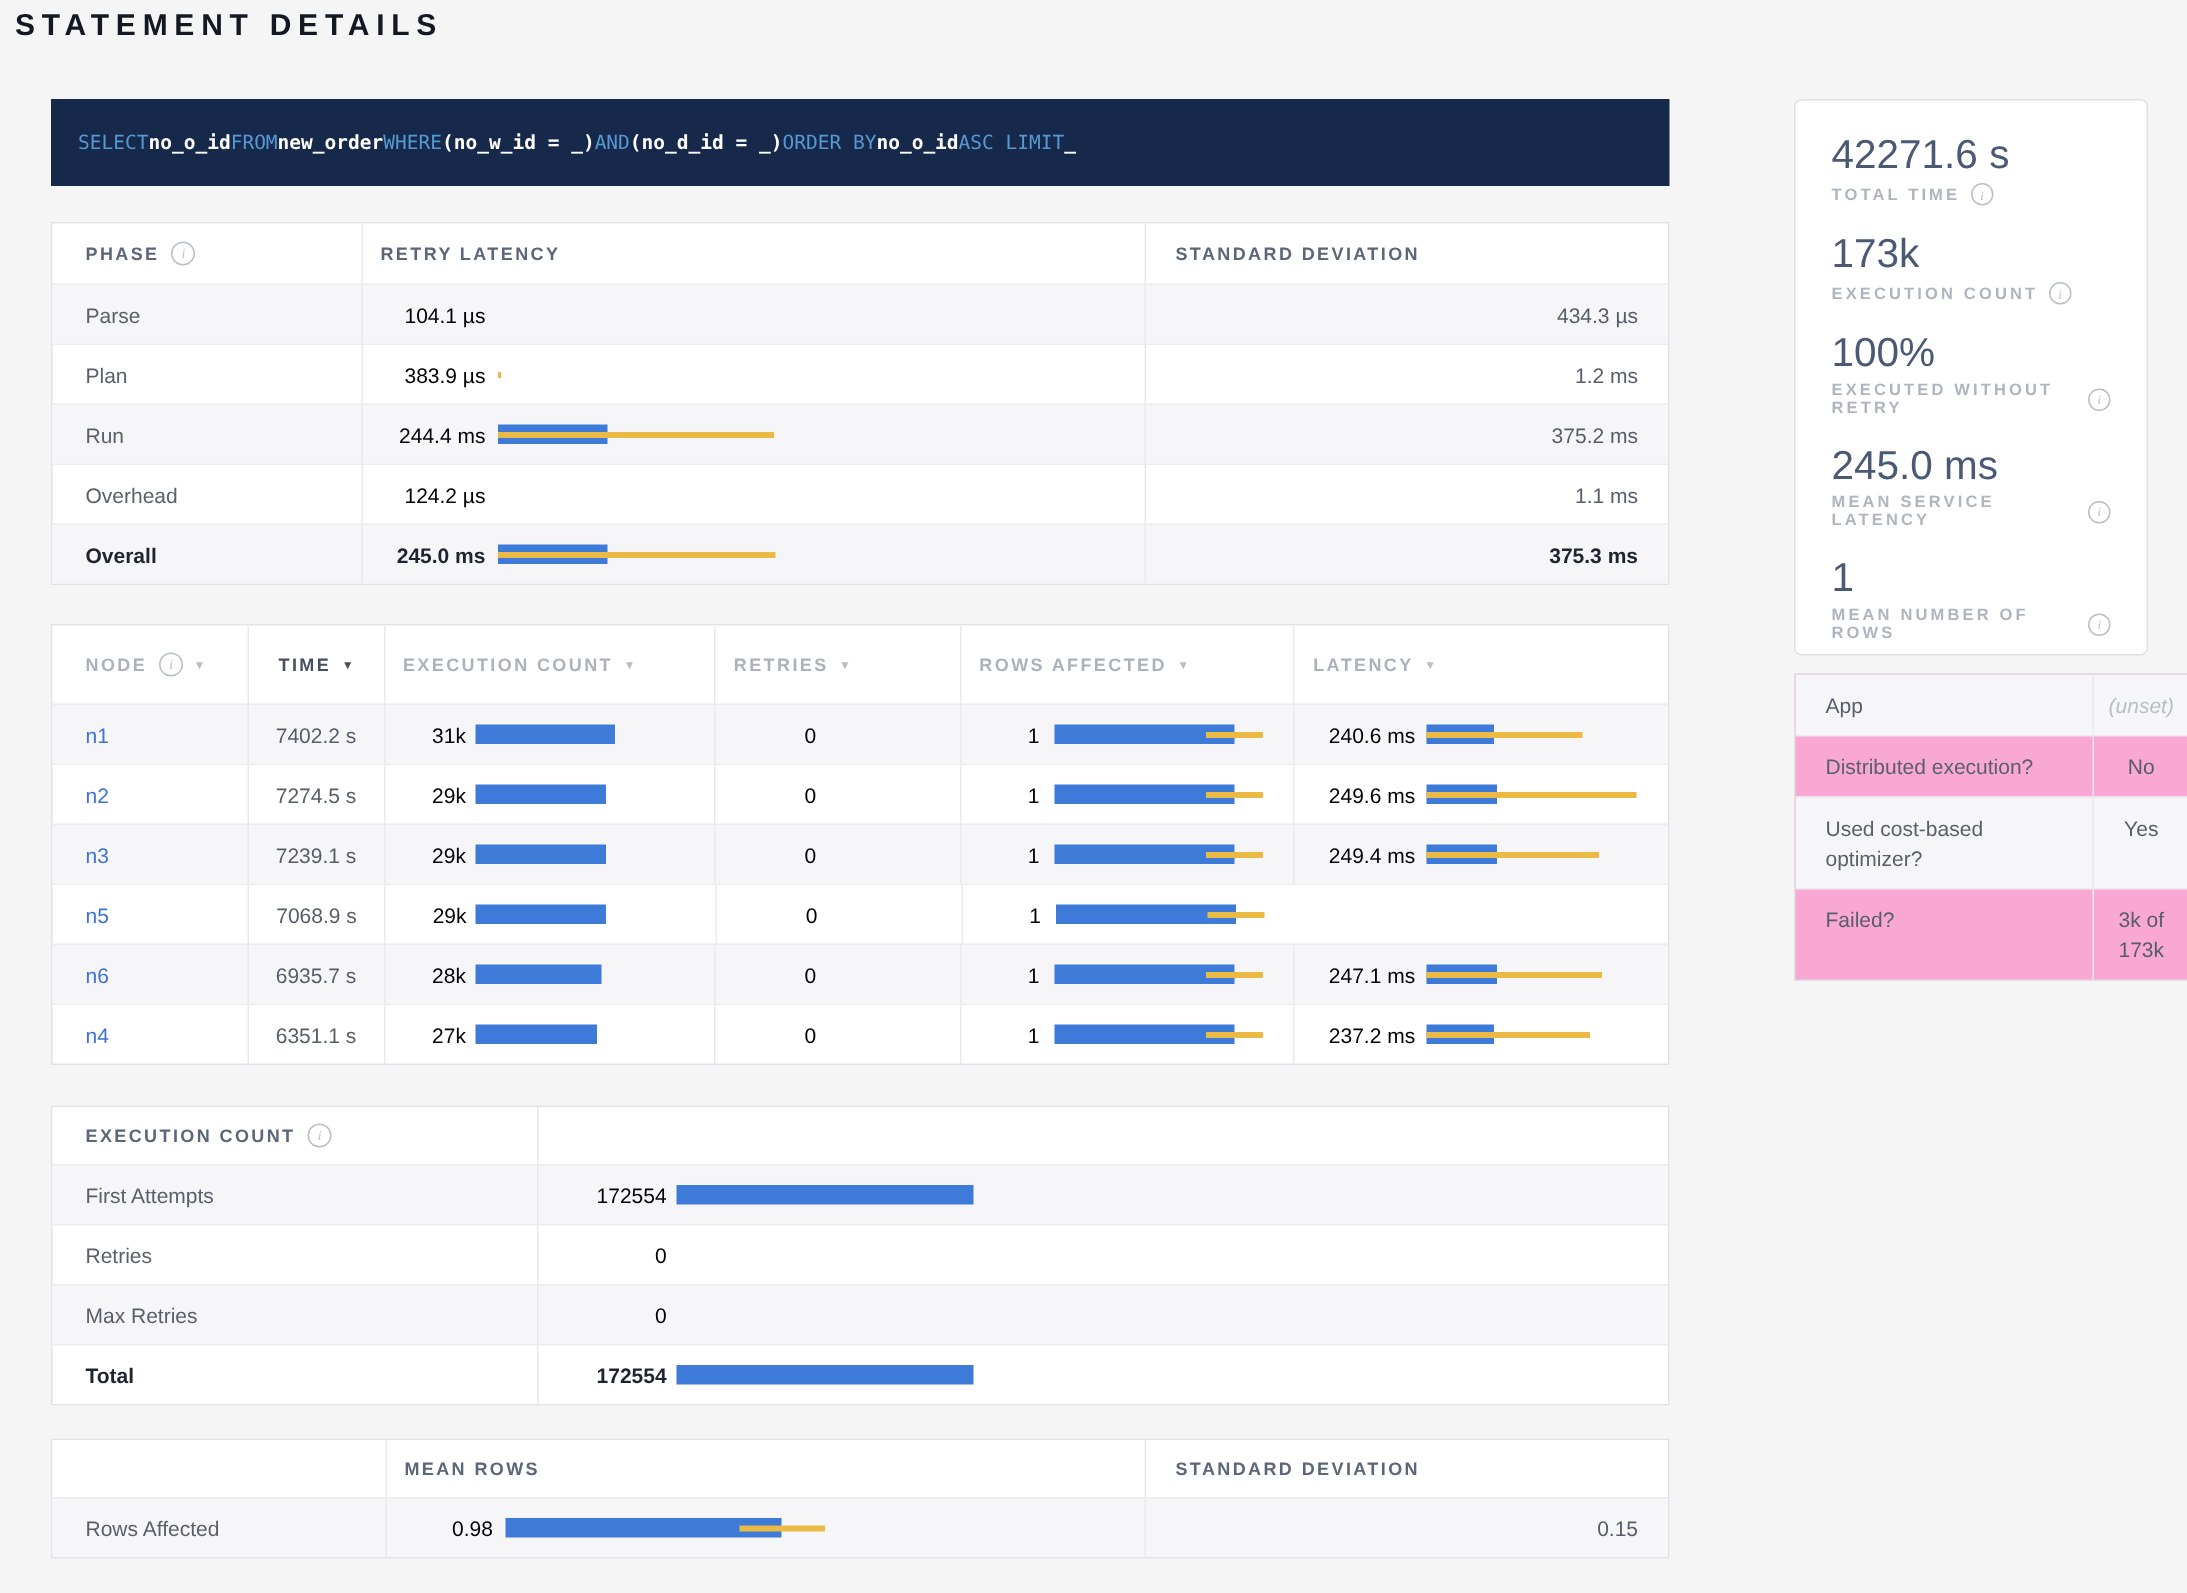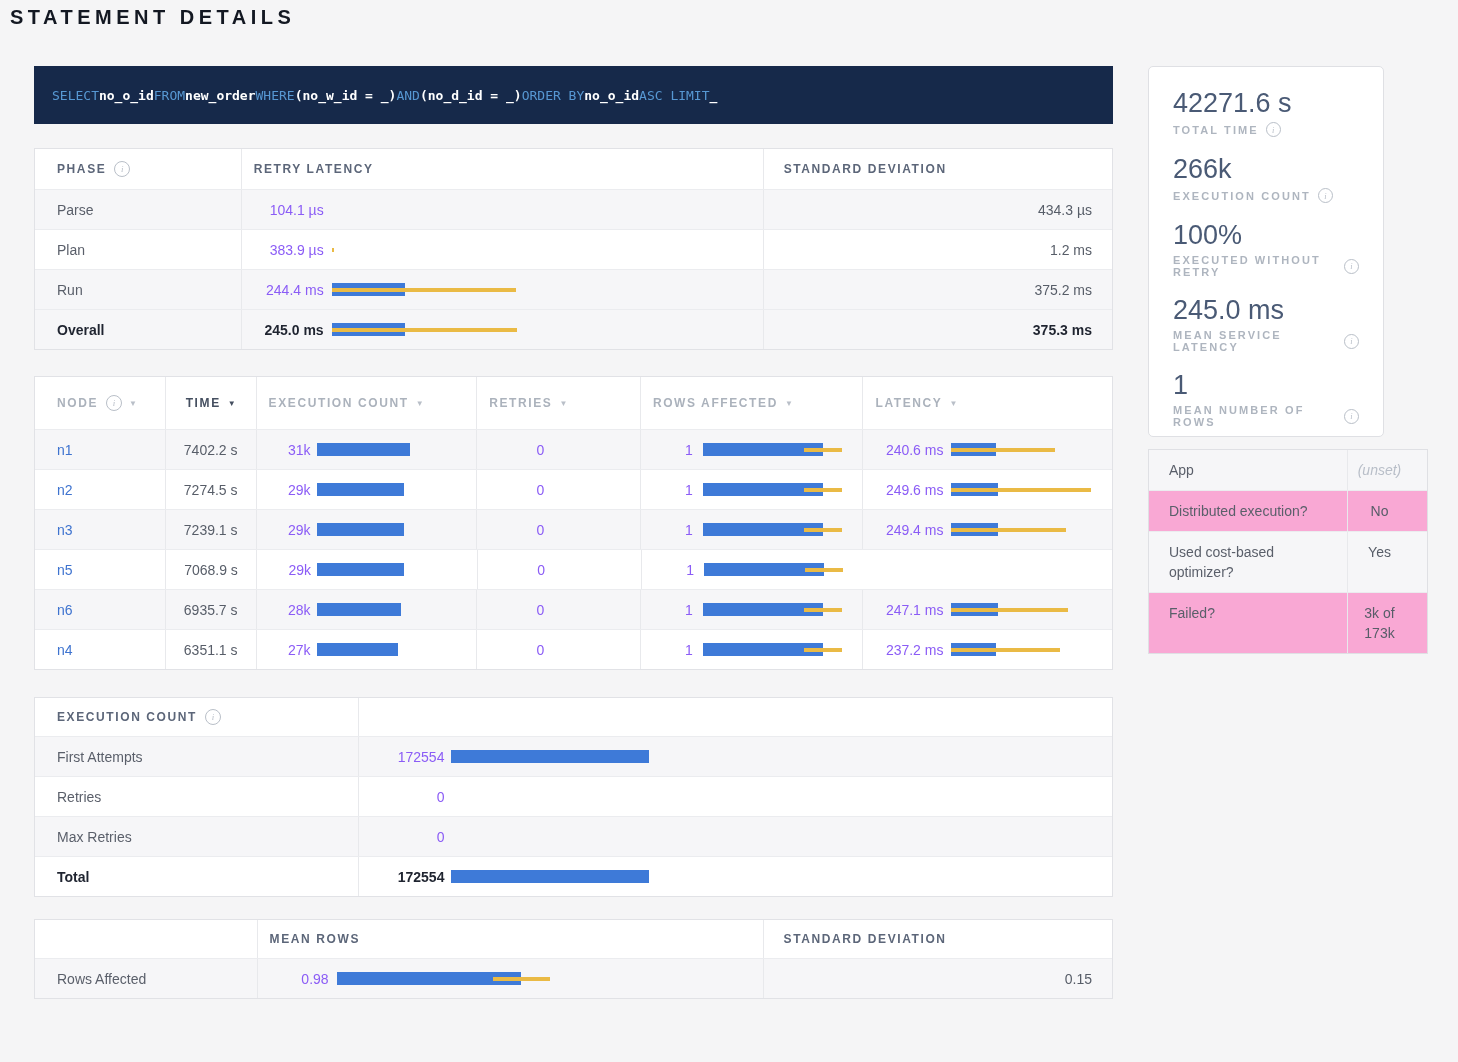--- a/index.html
+++ b/index.html
@@ -5,21 +5,21 @@
   html,body{margin:0;padding:0}
   body{
     position:relative;width:1458px;height:1062px;background:#f5f5f6;
     font-family:"Liberation Sans",sans-serif;color:#5a5f6a;font-size:14px;
   }
   .page-title{
     position:absolute;left:10px;top:6px;font-size:20px;font-weight:700;
     letter-spacing:4.5px;color:#131822;
   }
   .main{position:absolute;left:34px;top:66px;width:1079px}
-  .sidebar{position:absolute;left:1148px;top:66px;width:236px}
+  .sidebar{position:absolute;left:1196px;top:66px;width:236px}
 
   
   .sql-box{
     height:58px;background:#16294a;display:flex;align-items:center;
     padding:0 18px;box-sizing:border-box;margin-bottom:24px;
     font-family:"DejaVu Sans Mono","Liberation Mono",monospace;font-size:13px;
     white-space:nowrap;overflow:hidden;text-align:center;
   }
   .tok-kw{color:#5798d3}
   .tok-id{color:#ffffff;font-weight:700}
@@ -31,21 +31,21 @@
   .alt{background:#f6f6f8}
   .cell{display:flex;align-items:center;box-sizing:border-box;height:100%}
   .bl{border-left:1px solid #e8e9ec}
   .th{font-size:12px;font-weight:700;letter-spacing:1.6px;color:#5c6679}
   .th-light{color:#abb2bc}
   .th-dark{color:#454f60}
   .lbl{color:#5a5f6a}
   .num{color:#575d68}
   .bold .lbl,.bold .num,.bold .val{color:#1f2430;font-weight:700}
 
-  .val{text-align:right;color:#8b5cf6;flex:none}
+  .val{text-align:right;color:#000000;flex:none}
   .barwrap{position:relative;flex:1;height:13px;margin-left:8px}
   .bar-b{position:absolute;left:0;top:0;height:13px;background:#3e7ad8}
   .bar-y{position:absolute;top:4.5px;height:4px;background:#eaba45}
 
   
   .phase .c1{width:206px;padding-left:22px}
   .phase .c2{width:523px;padding-left:12px}
   .phase .c2 .val{width:70px}
   .phase .c3{width:350px;justify-content:flex-end;padding-right:20px}
   .phase .c3.th-cell{justify-content:flex-start;padding-left:20px}
@@ -167,20 +167,28 @@
       <div class="cell c1 lbl">Run</div>
       <div class="cell c2 bl">
           <span class="val">244.4 ms</span>
           <div class="barwrap">
             <div class="bar-b" style="width: 72.8905px;"></div>
             <div class="bar-y" style="left: 0px; width: 184.791px;"></div>
           </div>
         </div>
       <div class="cell c3 bl num">375.2 ms</div>
     </div>
+    <div class="trow">
+      <div class="cell c1 lbl">Overhead</div>
+      <div class="cell c2 bl">
+          <span class="val">124.2 µs</span>
+          <div class="barwrap"></div>
+        </div>
+      <div class="cell c3 bl num">1.1 ms</div>
+    </div>
     <div class="trow alt bold">
       <div class="cell c1 lbl">Overall</div>
       <div class="cell c2 bl">
           <span class="val">245.0 ms</span>
           <div class="barwrap">
             <div class="bar-b" style="width: 73.0695px;"></div>
             <div class="bar-y" style="left: 0px; width: 185px;"></div>
           </div>
         </div>
       <div class="cell c3 bl num">375.3 ms</div>
@@ -455,21 +463,21 @@
 <div class="sidebar">
   <div class="stat-card">
     <div class="stat">
       <div class="stat-value">42271.6 s</div>
       <div class="stat-label">
           <span>TOTAL TIME</span>
           <span class="info">i</span>
         </div>
     </div>
     <div class="stat">
-      <div class="stat-value">266k</div>
+      <div class="stat-value">173k</div>
       <div class="stat-label">
           <span>EXECUTION COUNT</span>
           <span class="info">i</span>
         </div>
     </div>
     <div class="stat">
       <div class="stat-value">100%</div>
       <div class="stat-label">
           <span>EXECUTED WITHOUT RETRY</span>
           <span class="info">i</span>

